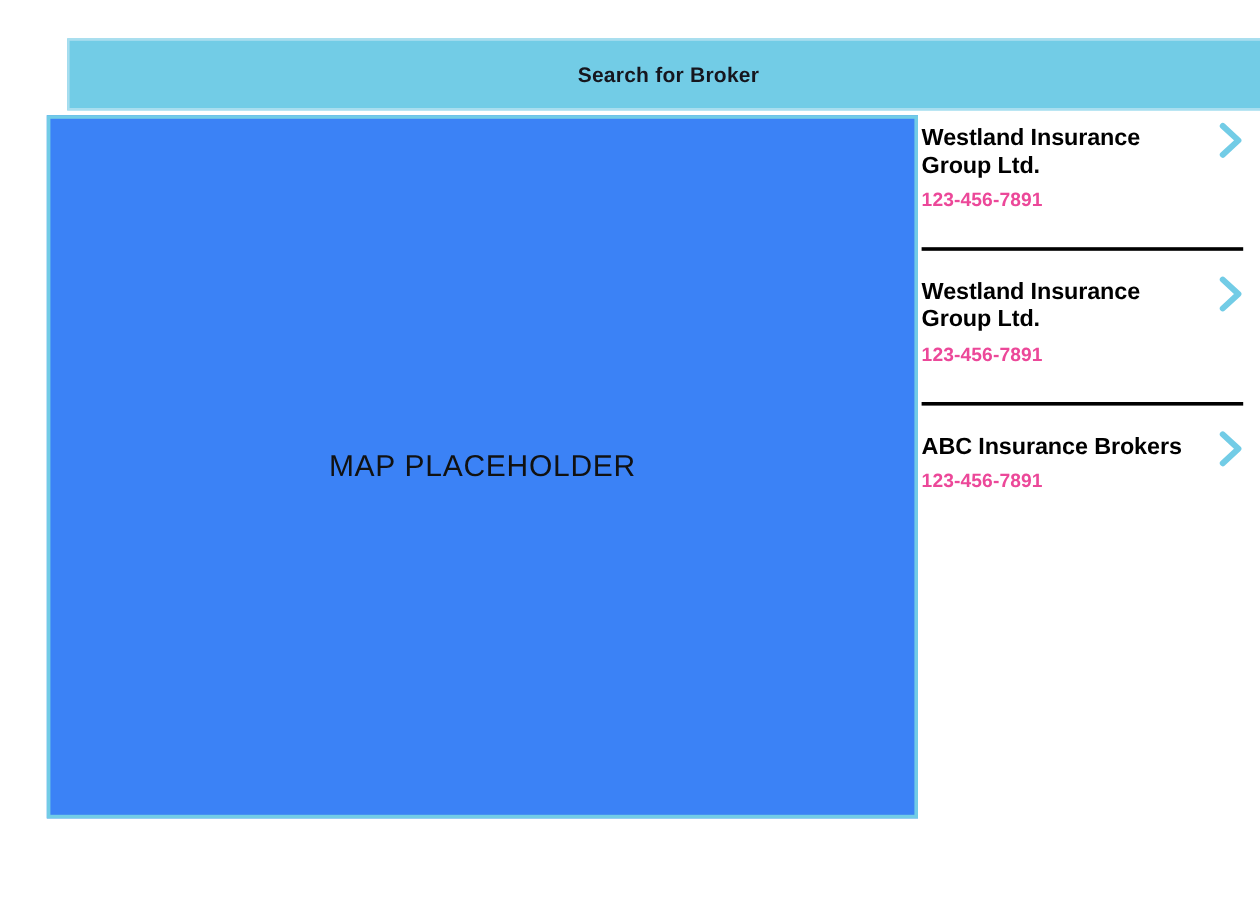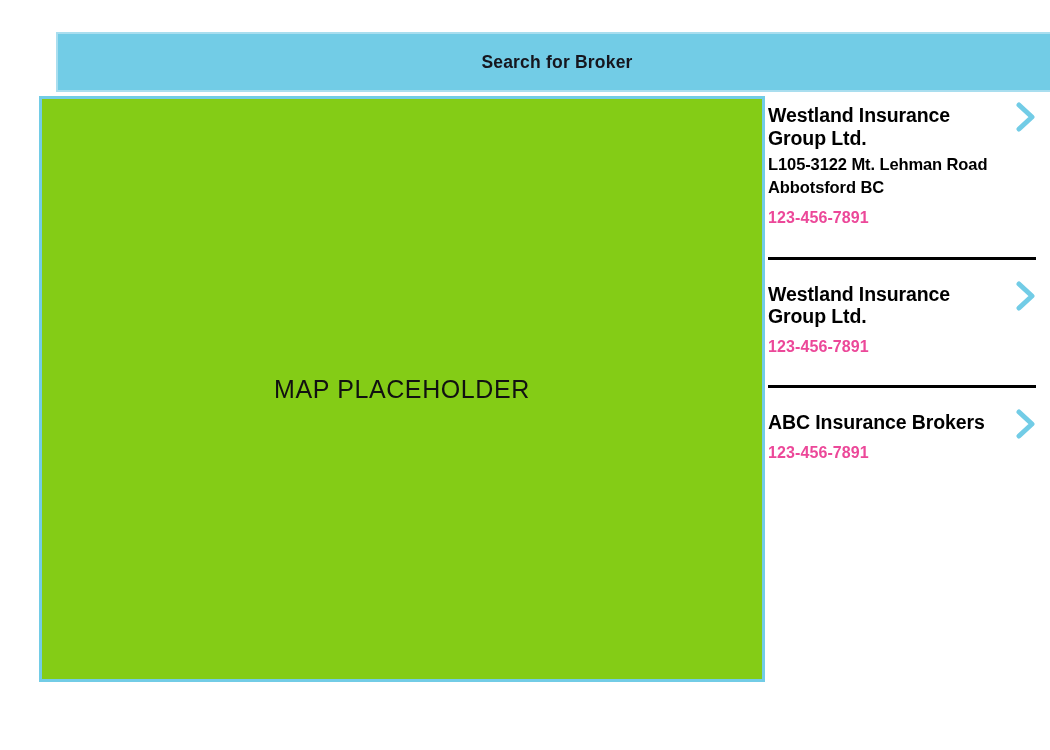--- a/index.html
+++ b/index.html
@@ -44,21 +44,21 @@
     letter-spacing: 0.2px;
   }
 
   
   .map-box {
     position: absolute;
     left: 39px;
     top: 96px;
     width: 726px;
     height: 586px;
-    background: #84cc16;
+    background: #3b82f6;
     border: 3px solid #72CCE6;
     box-sizing: border-box;
     display: flex;
     align-items: center;
     justify-content: center;
   }
   .map-placeholder-text {
     font-size: 25px;
     font-weight: 400;
     color: #111111;
@@ -152,43 +152,20 @@
 
   <div class="panel-header">
     <div class="panel-header-title">Search for Broker</div>
   </div>
 
   <div class="map-box">
     <div class="map-placeholder-text">MAP PLACEHOLDER</div>
   </div>
 
   <div class="results-list">
-
-    <div class="result-item">
-      <div class="result-row">
-        <div class="result-text">
-          <div class="result-name">Westland Insurance
-Group Ltd.</div>
-          <div class="result-address">L105-3122 Mt. Lehman Road
-Abbotsford BC</div>
-          <div class="result-phone">123-456-7891</div>
-        </div>
-        <button class="chevron-btn">
-          <span>
-            <svg width="26" height="32" viewBox="0 0 26 32" fill="none" aria-hidden="true">
-              <path d="M5 4 L18 16 L5 28" stroke="#72CCE6" stroke-width="5" stroke-linecap="round" stroke-linejoin="round" fill="none"></path>
-            </svg>
-          </span>
-        </button>
-      </div>
-    </div>
-
-    <div class="spacer-before-divider"></div>
-    <div class="result-divider"></div>
-    <div class="spacer-after-divider"></div>
 
     <div class="result-item">
       <div class="result-row">
         <div class="result-text">
           <div class="result-name">Westland Insurance
 Group Ltd.</div>
           <div class="result-phone">123-456-7891</div>
         </div>
         <button class="chevron-btn">
           <span>
@@ -200,20 +177,41 @@
       </div>
     </div>
 
     <div class="spacer-before-divider"></div>
     <div class="result-divider"></div>
     <div class="spacer-after-divider"></div>
 
     <div class="result-item">
       <div class="result-row">
         <div class="result-text">
+          <div class="result-name">Westland Insurance
+Group Ltd.</div>
+          <div class="result-phone">123-456-7891</div>
+        </div>
+        <button class="chevron-btn">
+          <span>
+            <svg width="26" height="32" viewBox="0 0 26 32" fill="none" aria-hidden="true">
+              <path d="M5 4 L18 16 L5 28" stroke="#72CCE6" stroke-width="5" stroke-linecap="round" stroke-linejoin="round" fill="none"></path>
+            </svg>
+          </span>
+        </button>
+      </div>
+    </div>
+
+    <div class="spacer-before-divider"></div>
+    <div class="result-divider"></div>
+    <div class="spacer-after-divider"></div>
+
+    <div class="result-item">
+      <div class="result-row">
+        <div class="result-text">
           <div class="result-name">ABC Insurance Brokers</div>
           <div class="result-phone">123-456-7891</div>
         </div>
         <button class="chevron-btn">
           <span>
             <svg width="26" height="32" viewBox="0 0 26 32" fill="none" aria-hidden="true">
               <path d="M5 4 L18 16 L5 28" stroke="#72CCE6" stroke-width="5" stroke-linecap="round" stroke-linejoin="round" fill="none"></path>
             </svg>
           </span>
         </button>

